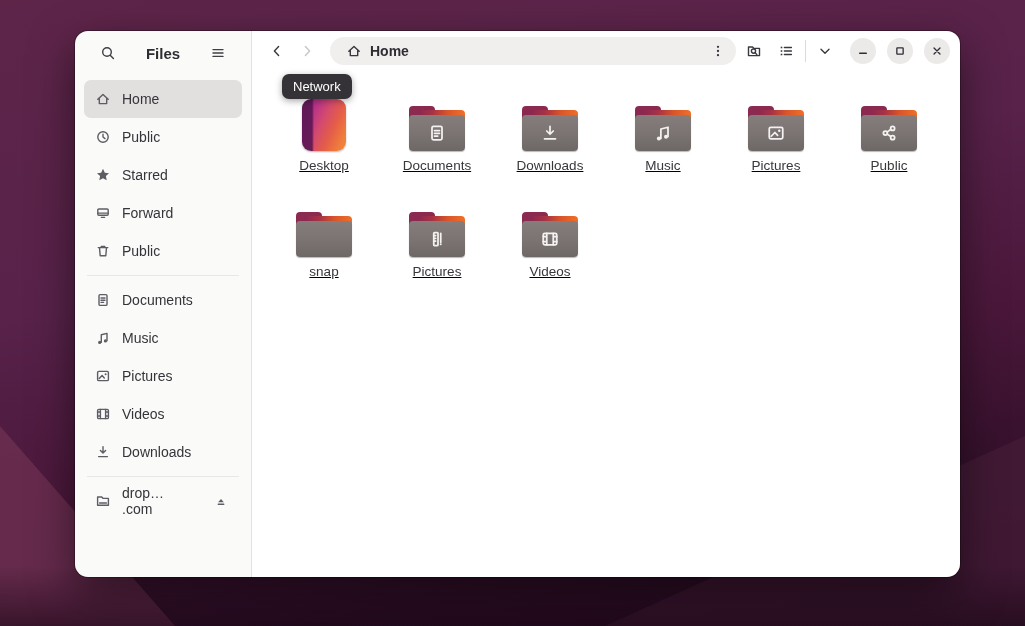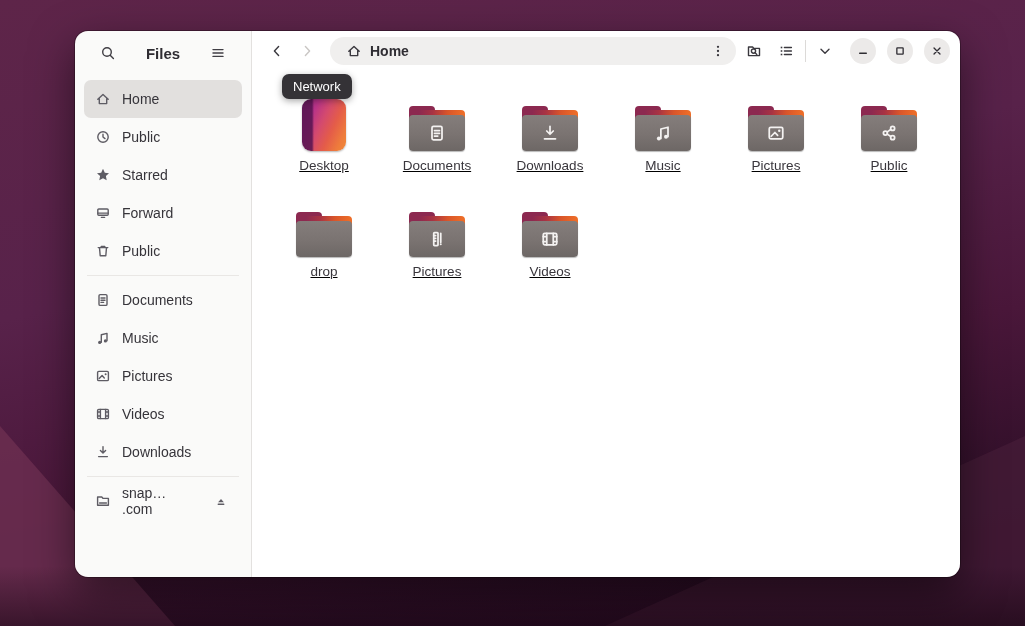--- a/index.html
+++ b/index.html
@@ -291,21 +291,21 @@
           <span>Downloads</span>
         </div>
         <div class="nav-divider"></div>
         <div class="nav-row">
           <span class="ic ic16">
             <svg viewBox="0 0 16 16" fill="none" stroke="currentColor" stroke-width="1.4" stroke-linecap="round" stroke-linejoin="round">
               <path d="M2.6 12.2V4h4.2l1.3 1.4h5.3v6.8H2.6z"></path>
               <path d="M4.6 10h6.8"></path>
             </svg>
           </span>
-          <span>snap…  .com</span>
+          <span>drop…  .com</span>
           <span class="nav-spacer"></span>
           <button class="eject-btn">
             <span class="ic ic14">
               <svg viewBox="0 0 16 16" fill="none" stroke="currentColor" stroke-width="1.4" stroke-linecap="round" stroke-linejoin="round">
                 <path d="M4.7 9.3L8 5.8l3.3 3.5z" fill="currentColor" stroke="none"></path>
                 <path d="M4.9 11.6h6.2" stroke-width="1.7"></path>
               </svg>
             </span>
           </button>
         </div>
@@ -500,21 +500,21 @@
             <div class="tile-label">Public</div>
           </div>
           <div class="tile">
             <div class="icon-box">
               <div class="folder">
                 <div class="f-tab"></div>
                 <div class="f-flap"></div>
                 <div class="f-body"></div>
               </div>
             </div>
-            <div class="tile-label">drop</div>
+            <div class="tile-label">snap</div>
           </div>
           <div class="tile">
             <div class="icon-box">
               <div class="folder">
                 <div class="f-tab"></div>
                 <div class="f-flap"></div>
                 <div class="f-body">
                   <span class="ic emblem">
                     <svg viewBox="0 0 16 16" fill="none" stroke="currentColor" stroke-width="1.4" stroke-linecap="round" stroke-linejoin="round">
                       <rect x="5.4" y="2.8" width="3.4" height="10.4" rx="0.6"></rect>

